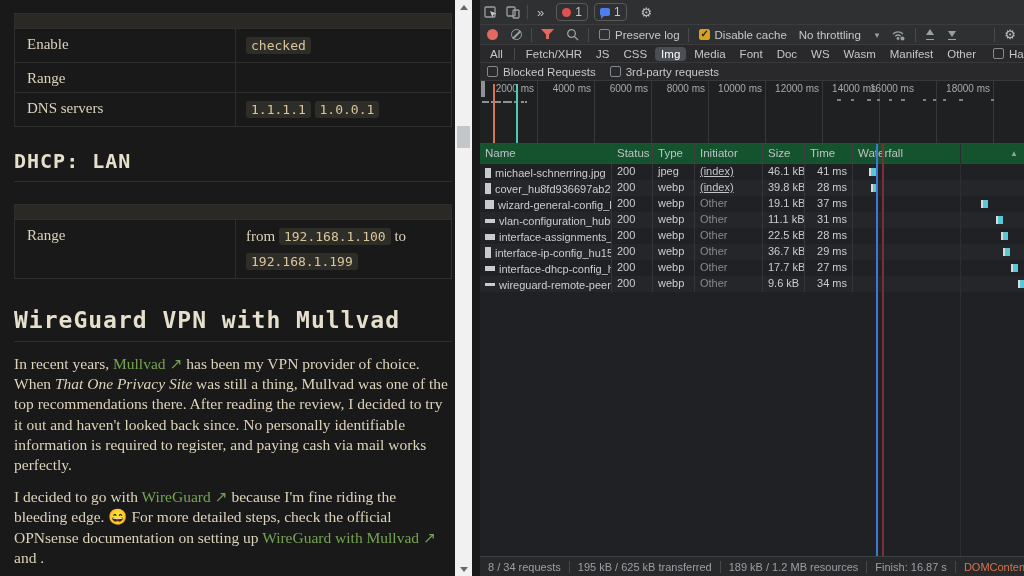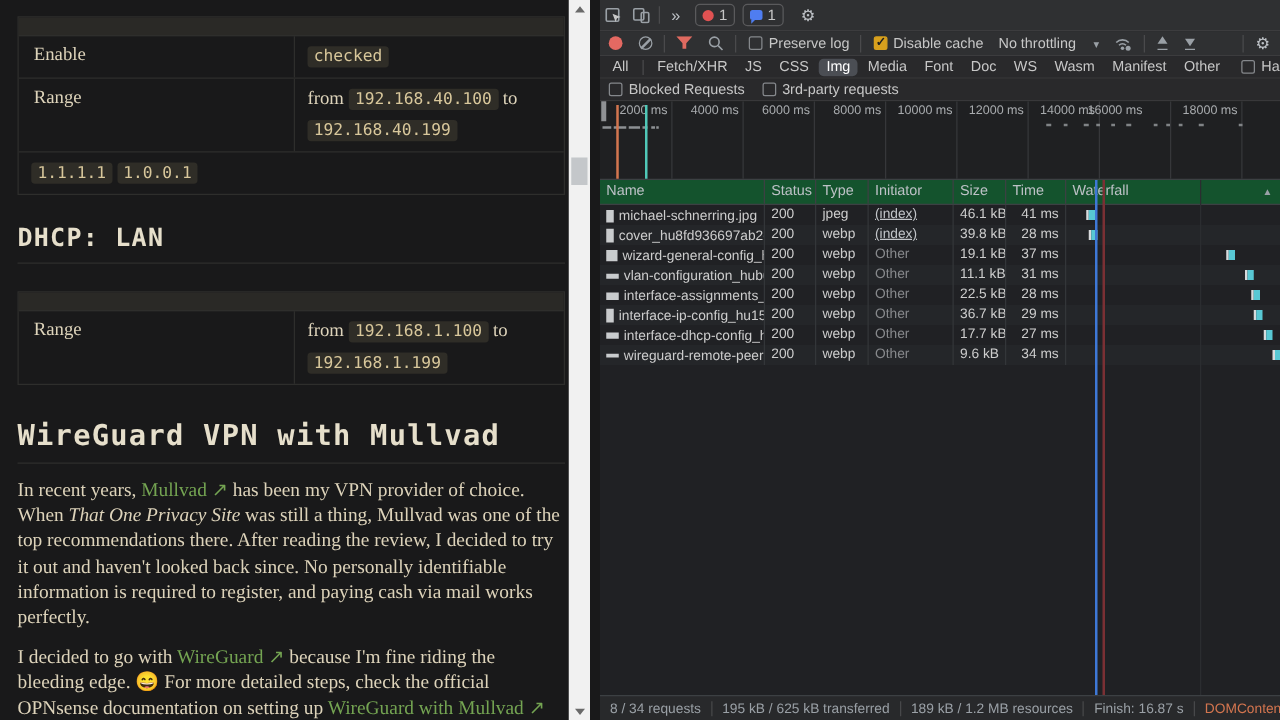--- a/index.html
+++ b/index.html
@@ -140,23 +140,23 @@
 <div class="page">
   <div class="page-content">
     <div class="spec-table" id="table1">
       <div class="spec-head"></div>
     <div class="spec-row">
           <div class="spec-label">Enable</div>
           <div class="spec-value"><span class="chip-code">checked</span></div>
         </div>
         <div class="spec-row">
           <div class="spec-label">Range</div>
-          <div class="spec-value">from <span class="chip-code">192.168.40.100</span> to <span class="chip-code">192.168.40.199</span></div>
         </div>
         <div class="spec-row">
+          <div class="spec-label">DNS servers</div>
           <div class="spec-value"><span class="chip-code">1.1.1.1</span> <span class="chip-code">1.0.0.1</span></div>
         </div>
       </div>
     <h2 class="mono">DHCP: LAN</h2>
     <div class="spec-table t2" id="table2">
       <div class="spec-head"></div>
     <div class="spec-row">
           <div class="spec-label">Range</div>
           <div class="spec-value">from <span class="chip-code">192.168.1.100</span> to <span class="chip-code">192.168.1.199</span></div>
         </div>

